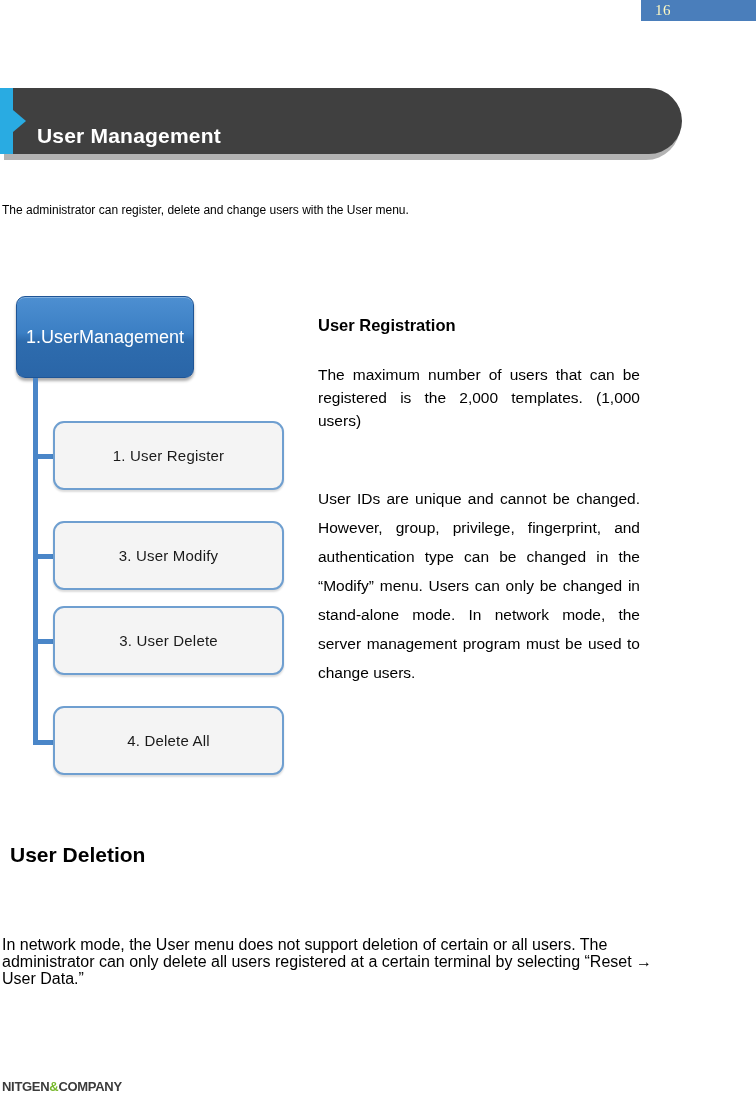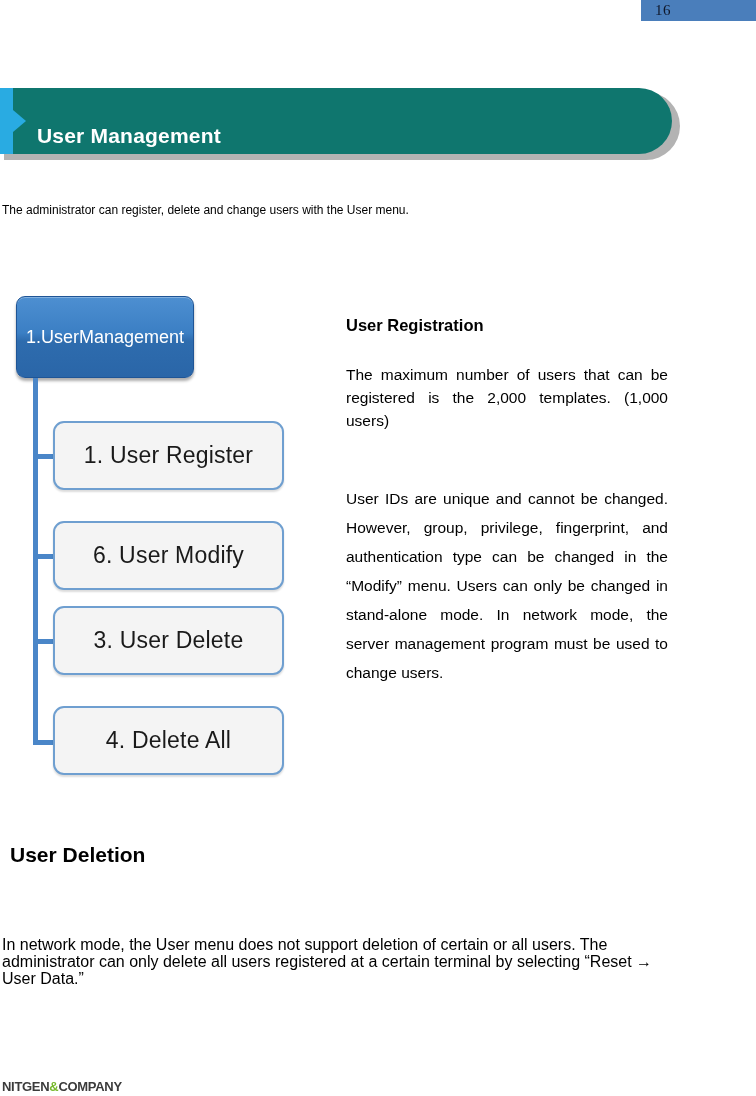--- a/index.html
+++ b/index.html
@@ -17,21 +17,21 @@
   }
 
   
   .page-num-box {
     position: absolute;
     top: 0;
     left: 641px;
     width: 115px;
     height: 21px;
     background: #4a7ebb;
-    color: #0f172a;
+    color: #fef9c3;
     font-family: "Liberation Serif", serif;
     font-size: 15px;
     line-height: 21px;
     padding-left: 14px;
     box-sizing: border-box;
     letter-spacing: 0.5px;
   }
 
   
   .banner-wrap {
@@ -49,22 +49,23 @@
     height: 68px;
     background: #b3b3b3;
     border-radius: 0 34px 34px 0;
   }
   .banner {
     position: absolute;
     left: 0;
     top: 0;
     width: 672px;
     height: 66px;
-    background: #0f766e;
+    background: #404040;
     border-radius: 0 33px 33px 0;
+    padding-left: 10px;
   }
   .banner-accent {
     position: absolute;
     left: 0;
     top: 0;
     width: 13px;
     height: 66px;
     background: #29abe2;
   }
   .banner-arrow {
@@ -155,37 +156,36 @@
     left: 53px;
     width: 231px;
     height: 69px;
     border-radius: 11px;
     background: #f4f4f4;
     border: 2px solid #6f9fd0;
     box-shadow: 0 2px 2px rgba(0,0,0,0.14);
     display: flex;
     align-items: center;
     justify-content: center;
-    font-size: 23px;
+    font-size: 15px;
     color: #1a1a1a;
     box-sizing: border-box;
     letter-spacing: 0.2px;
   }
   .node-leaf.n1 { top: 125px; }
   .node-leaf.n2 { top: 225px; }
   .node-leaf.n3 { top: 310px; }
   .node-leaf.n4 { top: 410px; }
 
   
   .right-col {
     position: absolute;
     left: 318px;
     top: 316px;
     width: 322px;
-    margin-left: 28px;
   }
   .sec-head {
     font-size: 16.5px;
     font-weight: bold;
     margin: 0;
   }
   .sec-body {
     font-size: 15.5px;
     line-height: 23px;
     text-align: justify;
@@ -251,21 +251,21 @@
     <span class="l2">Management</span>
   </div>
 
   <div class="trunk"></div>
   <div class="branch b1"></div>
   <div class="branch b2"></div>
   <div class="branch b3"></div>
   <div class="branch b4"></div>
 
   <div class="node-leaf n1">1. User Register</div>
-  <div class="node-leaf n2">6. User Modify</div>
+  <div class="node-leaf n2">3. User Modify</div>
   <div class="node-leaf n3">3. User Delete</div>
   <div class="node-leaf n4">4. Delete All</div>
 </div>
 
 <div class="right-col">
   <p class="sec-head">User Registration</p>
   <div class="gap-a"></div>
   <p class="sec-body">The maximum number of users that can be registered is the 2,000 templates. (1,000 users)</p>
   <div class="gap-b"></div>
   <div class="gap-c"></div>

